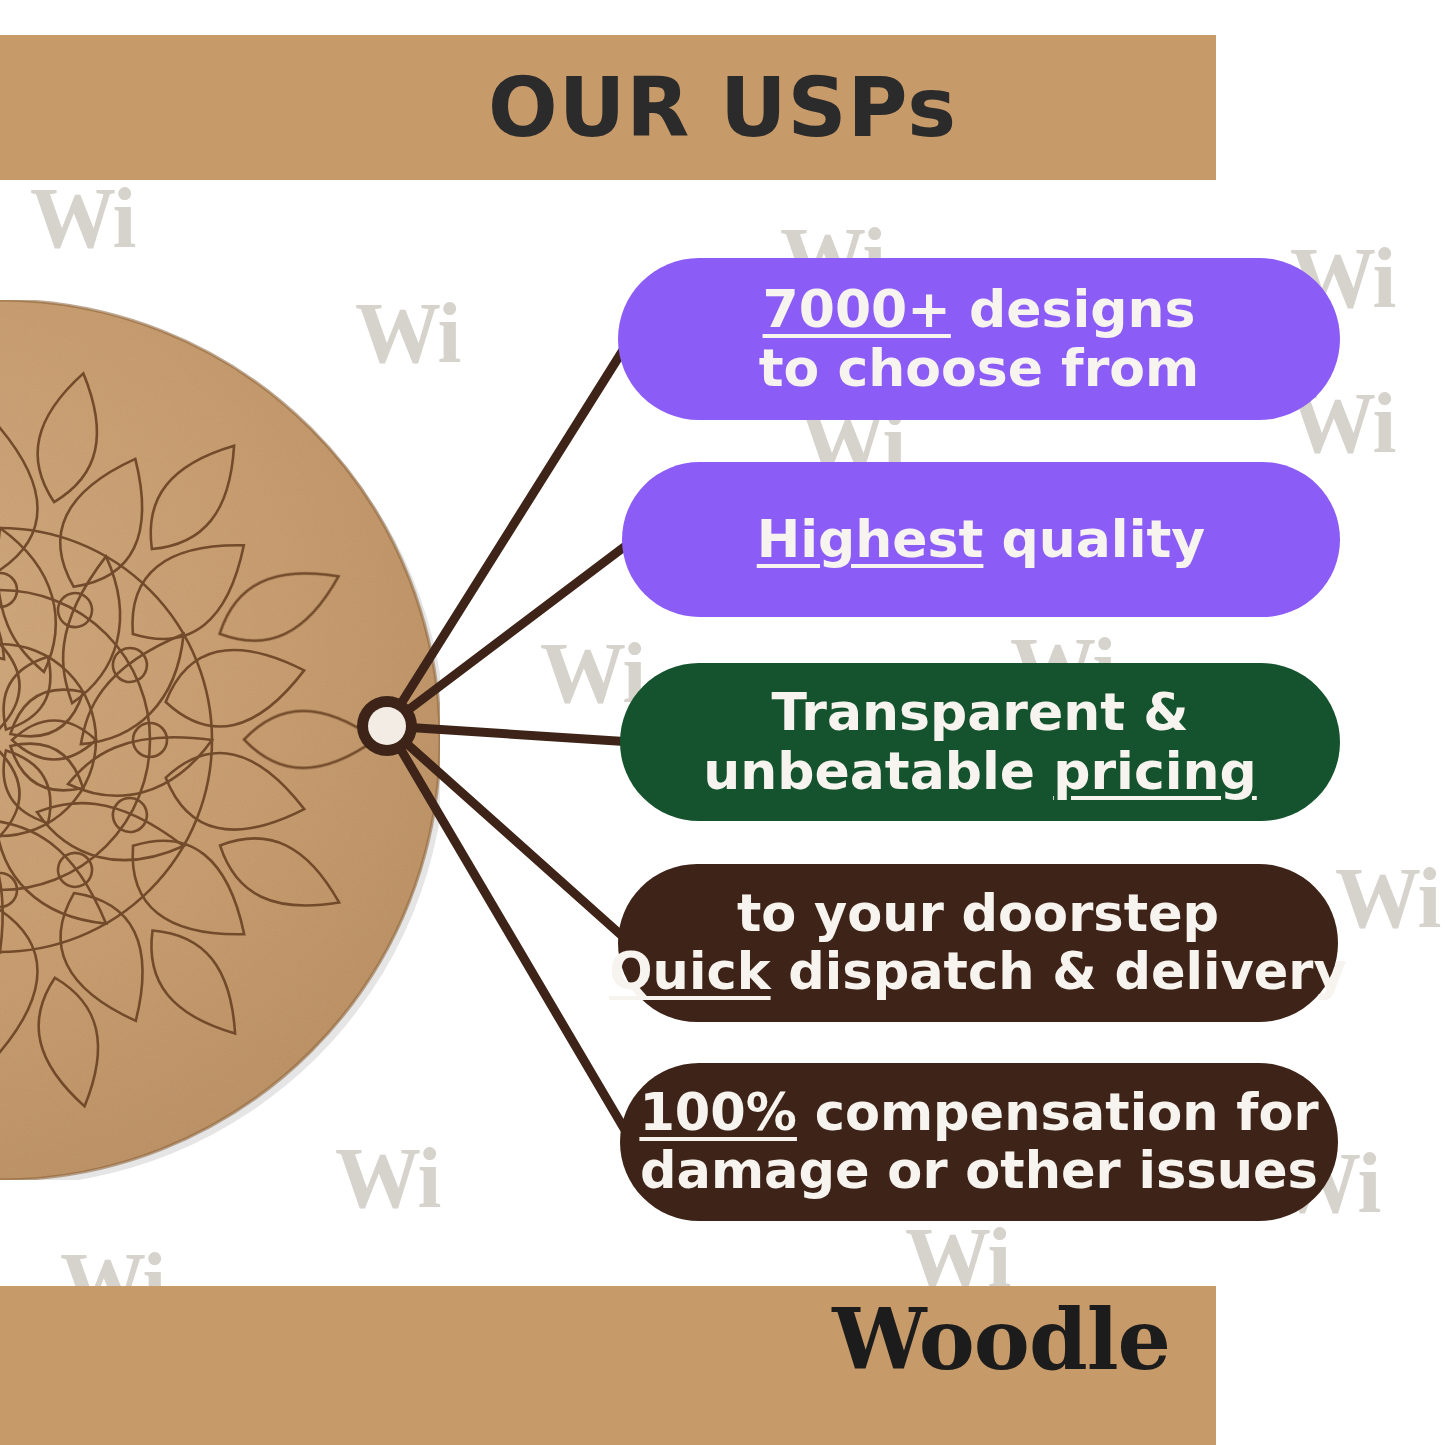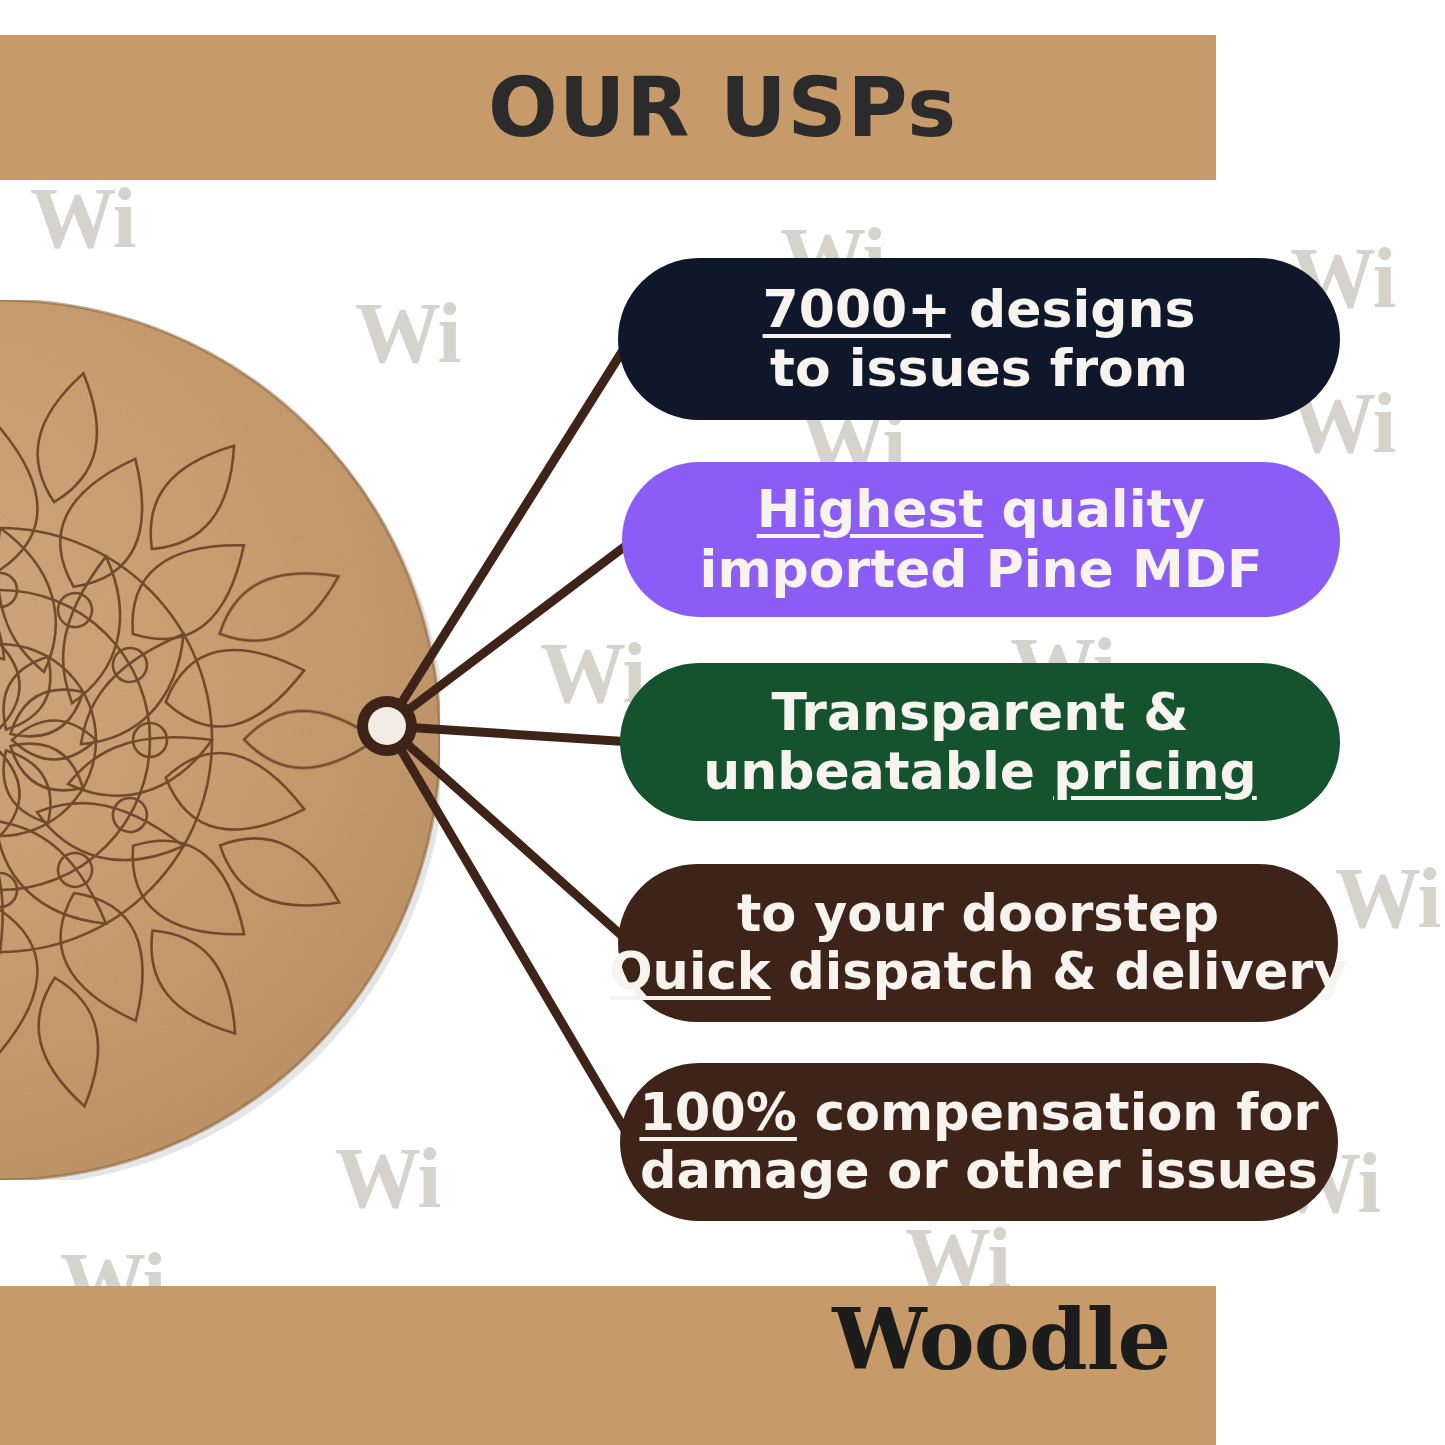--- a/index.html
+++ b/index.html
@@ -298,27 +298,26 @@
         <line x1="387" y1="726" x2="630" y2="943"></line>
         <line x1="387" y1="726" x2="632" y2="1142"></line>
       </g>
     <g id="hub-node-group">
       <circle id="hub-outer" cx="387" cy="726" r="30" fill="#3e2418"></circle>
       <circle id="hub-inner" cx="387" cy="726" r="19" fill="#f2ece4"></circle>
     </g>
   </svg>
 
   <div id="usp-pills">
-      <div class="usp-pill" style="left: 618px; top: 258px; width: 722px; height: 162px; background: #0f172a; color: rgb(247, 243, 238);">
+      <div class="usp-pill" style="left: 618px; top: 258px; width: 722px; height: 162px; background: #8b5cf6; color: rgb(247, 243, 238);">
         <div class="usp-line" style="font-size: 52px;"><span class="usp-underline">7000+</span><span> designs</span></div>
-        <div class="usp-line" style="font-size: 52px;"><span>to issues from</span></div>
+        <div class="usp-line" style="font-size: 52px;"><span>to choose from</span></div>
       </div>
       <div class="usp-pill" style="left: 622px; top: 462px; width: 718px; height: 155px; background: #8b5cf6; color: rgb(247, 243, 238);">
         <div class="usp-line" style="font-size: 52px;"><span class="usp-underline">Highest</span><span> quality</span></div>
-        <div class="usp-line" style="font-size: 52px;"><span>imported Pine MDF</span></div>
       </div>
       <div class="usp-pill" style="left: 620px; top: 663px; width: 720px; height: 158px; background: #14532d; color: rgb(247, 243, 238);">
         <div class="usp-line" style="font-size: 52px;"><span>Transparent &amp;</span></div>
         <div class="usp-line" style="font-size: 52px;"><span>unbeatable </span><span class="usp-underline">pricing</span></div>
       </div>
       <div class="usp-pill" style="left: 618px; top: 864px; width: 720px; height: 158px; background: rgb(62, 36, 24); color: rgb(247, 243, 238);">
         <div class="usp-line" style="font-size: 51px;"><span>to your doorstep</span></div>
         <div class="usp-line" style="font-size: 51px;"><span class="usp-underline">Quick</span><span> dispatch &amp; delivery</span></div>
       </div>
       <div class="usp-pill" style="left: 620px; top: 1063px; width: 718px; height: 158px; background: rgb(62, 36, 24); color: rgb(247, 243, 238);">

